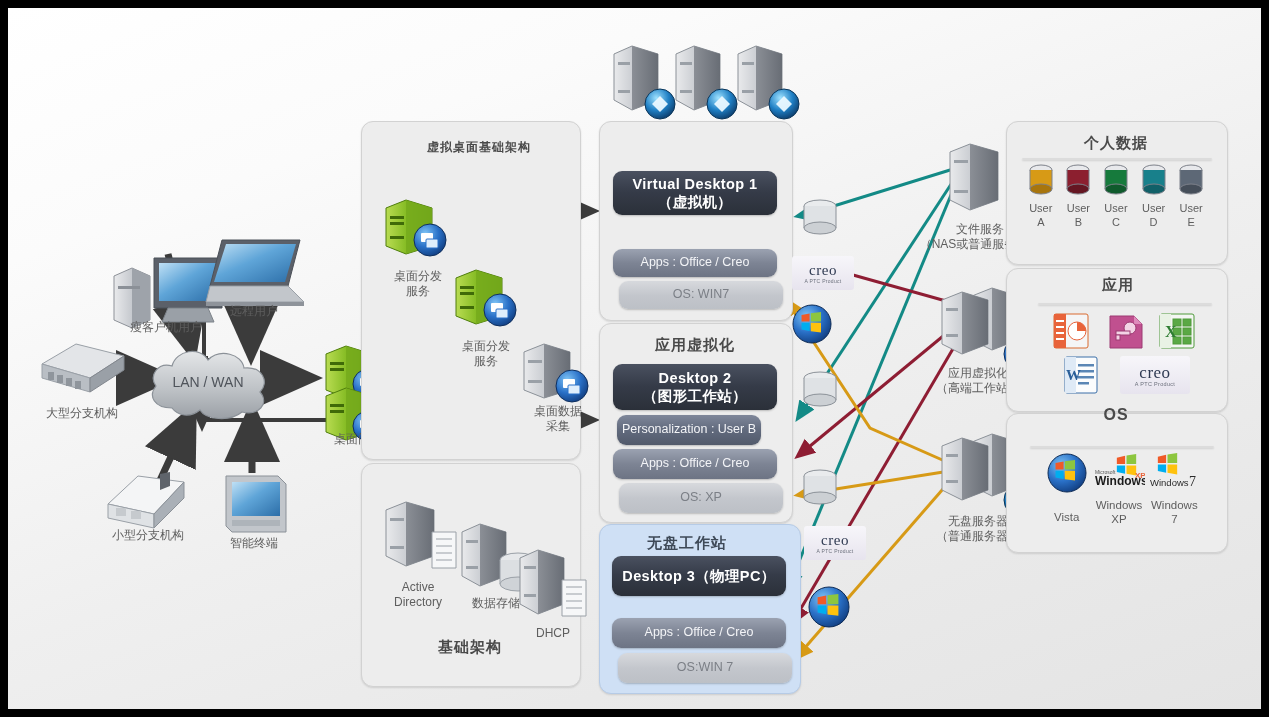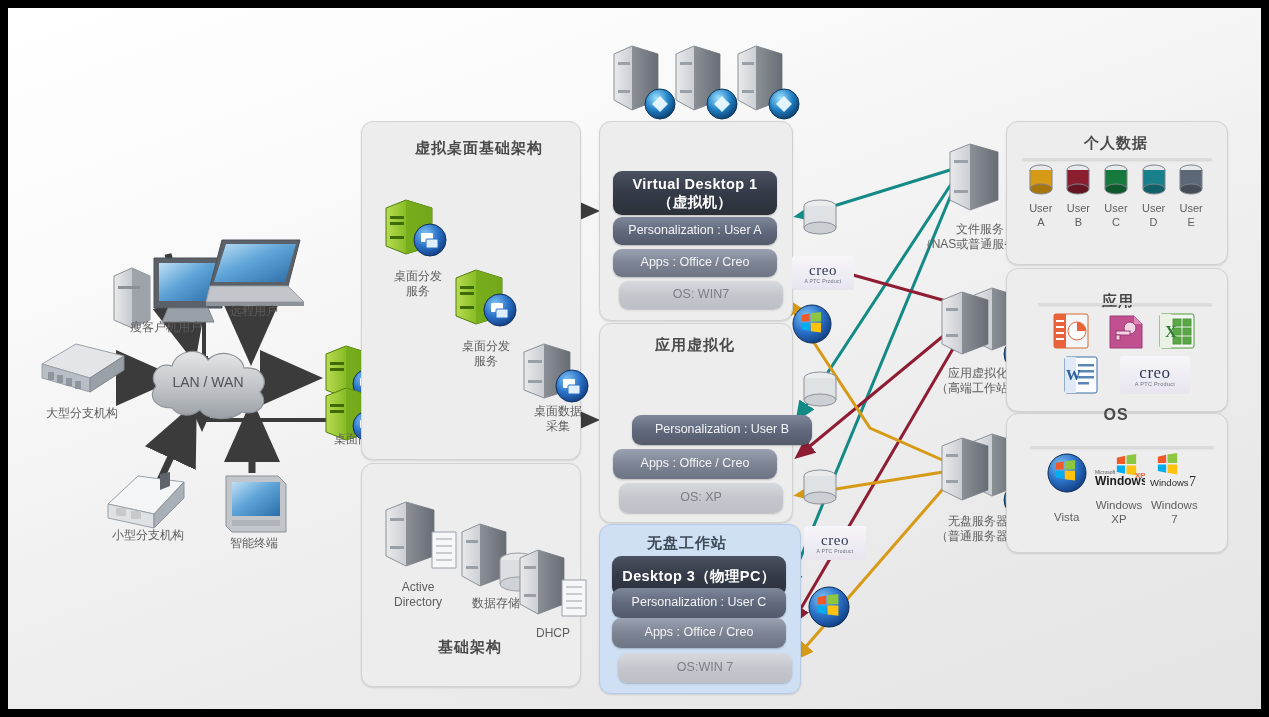--- a/index.html
+++ b/index.html
@@ -241,21 +241,21 @@
       <rect x="10" y="64" width="14" height="3" fill="#3f6a08"></rect>
           <rect x="10" y="70" width="14" height="3" fill="#3f6a08"></rect>
       <circle cx="48" cy="86" r="15" fill="url(#blueOrb)" stroke="#0f2f5e"></circle>
       <rect x="40" y="80" width="11" height="8" rx="1" fill="#fff"></rect>
           <rect x="45" y="85" width="11" height="8" rx="1" fill="#dfeefc" stroke="#2a71c8"></rect>
     </g>
   </svg>
   <div class="lbl abs nosel" style="left:300px;top:424px;width:100px">桌面门户</div>
 
   <div class="panel" style="left:353px;top:113px;width:218px;height:337px"></div>
-  <div class="panel-title abs nosel" style="left:353px;top:131px;width:236px;font-size:15px">虚拟桌面基础架构</div>
+  <div class="panel-title abs nosel" style="left:353px;top:131px;width:236px;font-size:12px">虚拟桌面基础架构</div>
 
   <svg class="abs" style="left:372px;top:186px" width="80" height="80" viewBox="0 0 80 80">
     <g>
       <polygon points="6,14 26,6 52,14 52,52 26,60 6,52" fill="url(#greenBody)" stroke="#4e7d0c"></polygon>
       <polygon points="26,6 52,14 52,52 26,60" fill="#76aa1c" opacity=".85"></polygon>
       <rect x="10" y="22" width="14" height="3" fill="#3f6a08"></rect>
           <rect x="10" y="28" width="14" height="3" fill="#3f6a08"></rect>
       <rect x="10" y="42" width="14" height="3" fill="#3f6a08"></rect>
       <circle cx="50" cy="46" r="16" fill="url(#blueOrb)" stroke="#0f2f5e"></circle>
       <rect x="41" y="39" width="12" height="9" rx="1" fill="#fff"></rect>
@@ -372,36 +372,38 @@
       <circle cx="178" cy="64" r="15" fill="url(#cyanOrb)" stroke="#0b3558"></circle>
       <polygon points="178,56 186,64 178,72 170,64" fill="#eaf8ff" opacity=".95"></polygon>
     </g>
   </svg>
 
   <div class="panel" style="left:591px;top:113px;width:192px;height:198px"></div>
   <div class="card head abs" style="left:605px;top:163px;width:164px;height:44px;flex-direction:column">
     <span>Virtual Desktop 1</span>
     <span>（虚拟机）</span>
   </div>
-  <div class="card pers abs" style="left:605px;top:209px;width:164px;height:28px">Personalization : User A</div>
   <div class="card apps abs" style="left:605px;top:241px;width:164px;height:28px">Apps : Office / Creo</div>
   <div class="card os abs" style="left:605px;top:273px;width:164px;height:28px">OS: WIN7</div>
 
   <div class="panel" style="left:591px;top:315px;width:192px;height:198px"></div>
   <div class="panel-title abs nosel" style="left:591px;top:328px;width:192px;font-size:15px">应用虚拟化</div>
-  <div class="card pers abs" style="left:624px;top:407px;width:180px;height:30px">Personalization : User B</div>
+  <div class="card head abs" style="left:605px;top:356px;width:164px;height:46px;flex-direction:column">
+    <span>Desktop  2</span>
+    <span>（图形工作站）</span>
+  </div>
+  <div class="card pers abs" style="left:609px;top:407px;width:144px;height:30px">Personalization : User B</div>
   <div class="card apps abs" style="left:605px;top:441px;width:164px;height:30px">Apps : Office / Creo</div>
   <div class="card os abs" style="left:605px;top:475px;width:164px;height:30px">OS: XP</div>
 
   <div class="panel blue" style="left:591px;top:516px;width:200px;height:168px"></div>
   <div class="panel-title abs nosel" style="left:591px;top:526px;width:176px;font-size:15px;color:#3f4a58">无盘工作站</div>
   <div class="card head abs" style="left:604px;top:548px;width:174px;height:40px">
     <span>Desktop  3（物理PC）</span>
   </div>
-  <div class="card pers abs" style="left:604px;top:580px;width:174px;height:30px">Personalization : User C</div>
   <div class="card apps abs" style="left:604px;top:610px;width:174px;height:30px">Apps : Office / Creo</div>
   <div class="card os abs" style="left:604px;top:645px;width:174px;height:30px">OS:WIN 7</div>
 
   <svg class="abs" style="left:788px;top:188px" width="48" height="48" viewBox="0 0 48 48">
     <g>
           <ellipse cx="24" cy="10" rx="16" ry="6" fill="#e9ebed" stroke="#8b9198"></ellipse>
     <rect x="8" y="10" width="32" height="22" fill="#dfe2e5"></rect>
     <line x1="8" y1="10" x2="8" y2="32" stroke="#8b9198"></line>
           <line x1="40" y1="10" x2="40" y2="32" stroke="#8b9198"></line>
     <ellipse cx="24" cy="32" rx="16" ry="6" fill="#ccd0d4" stroke="#8b9198"></ellipse>
@@ -558,21 +560,21 @@
         <line x1="3" y1="6" x2="3" y2="25" stroke="#7d818a"></line>
             <line x1="25" y1="6" x2="25" y2="25" stroke="#7d818a"></line>
         <ellipse cx="14" cy="25" rx="11" ry="5" fill="#454e59" stroke="#7d818a"></ellipse>
       </svg>
       <div class="lbl" style="position:static;font-size:11px">User</div>
       <div class="lbl" style="position:static;font-size:11px">E</div>
     </div>
   </div>
 
   <div class="panel" style="left:998px;top:260px;width:220px;height:142px"></div>
-  <div class="panel-title abs nosel" style="left:998px;top:284px;width:224px;font-size:15px">应用</div>
+  <div class="panel-title abs nosel" style="left:998px;top:268px;width:224px;font-size:15px">应用</div>
   <div class="panel white" style="left:1030px;top:295px;width:172px;height:98"></div>
 
   <svg class="abs" style="left:1042px;top:302px" width="44" height="42" viewBox="0 0 44 42">
     <rect x="4" y="4" width="34" height="34" rx="2" fill="#f4f5f6" stroke="#d96b30"></rect>
     <rect x="4" y="4" width="12" height="34" fill="#e8633a"></rect>
     <g fill="#fff">
           <rect x="6" y="10" width="8" height="2"></rect>
           <rect x="6" y="16" width="8" height="2"></rect>
           <rect x="6" y="22" width="8" height="2"></rect>
           <rect x="6" y="28" width="8" height="2"></rect>

